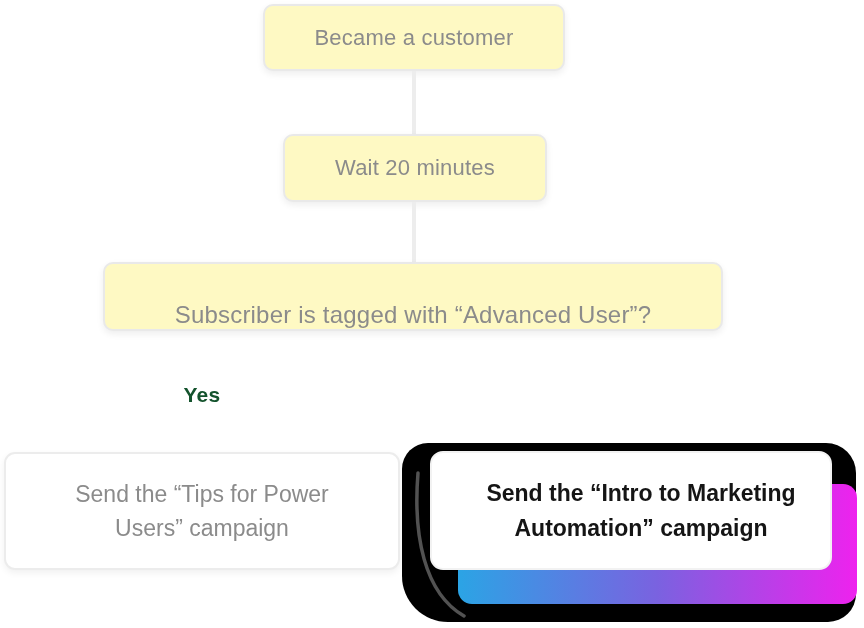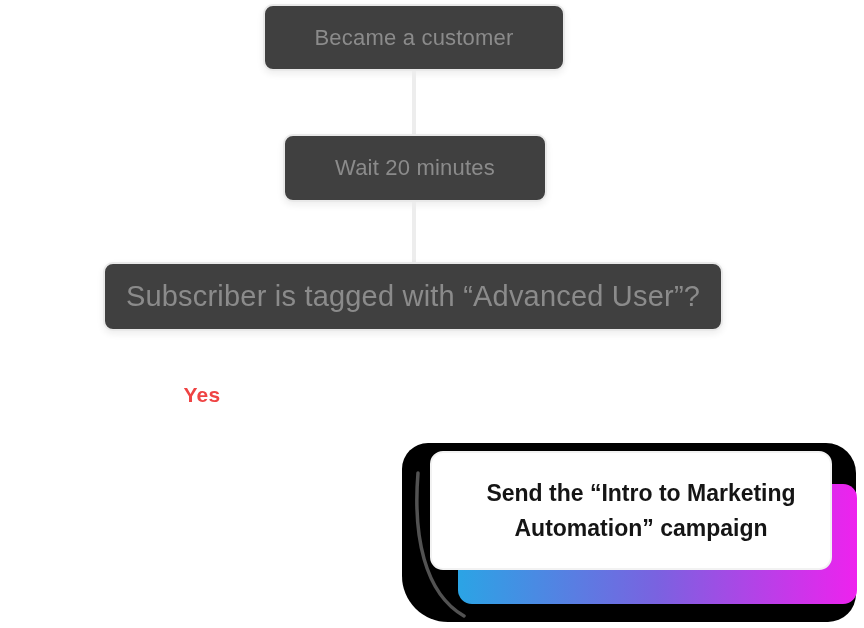--- a/index.html
+++ b/index.html
@@ -10,53 +10,53 @@
   }
   .canvas {
     position: relative;
     width: 864px;
     height: 628px;
     background: #ffffff;
     overflow: hidden;
   }
   .node {
     position: absolute;
-    background: #404040;
+    background: #fef9c3;
     border: 2px solid #e9e9e9;
     border-radius: 10px;
     box-shadow: 0 3px 7px rgba(0,0,0,0.07);
     display: flex;
     align-items: center;
     justify-content: center;
     color: #8b8b8b;
     font-size: 22px;
     letter-spacing: 0.2px;
     box-sizing: border-box;
     cursor: pointer;
   }
   .node-1 { left: 263px; top: 4px;   width: 302px; height: 67px; }
   .node-2 { left: 283px; top: 134px; width: 264px; height: 68px; }
-  .node-3 { left: 103px; top: 262px; width: 620px; height: 69px; font-size: 29px; }
+  .node-3 { left: 103px; top: 262px; width: 620px; height: 69px; font-size: 24px; align-items: flex-end; }
 
   .connector {
     position: absolute;
     width: 4px;
     background: #ededed;
   }
   .conn-1 { left: 412px; top: 71px;  height: 64px; }
   .conn-2 { left: 412px; top: 202px; height: 61px; }
 
   .branch-label {
     position: absolute;
     width: 140px;
     text-align: center;
     top: 383px;
     font-size: 21px;
     font-weight: 700;
-    color: #ef4444;
+    color: #14532d;
     letter-spacing: 0.3px;
   }
   .branch-yes { left: 132px; }
   .branch-no  { left: 561px; }
 
   .card {
     position: absolute;
     display: flex;
     align-items: center;
     justify-content: center;
@@ -122,20 +122,23 @@
 
   <div class="connector conn-2"></div>
 
   <div class="node node-3">
     <span>Subscriber is tagged with “Advanced User”?</span>
   </div>
 
   <div class="branch-label branch-yes">Yes</div>
 
 
+  <div class="card card-yes">
+    <span class="card-text">Send the “Tips for Power Users” campaign</span>
+  </div>
 
   <div class="blob"></div>
 
   <svg class="blob-stroke" width="90" height="190" viewBox="0 0 90 190">
     <path d="M16,30 C11,92 22,150 62,173" stroke="#6d6d6d" stroke-width="3.5" fill="none" opacity="0.75" stroke-linecap="round"></path>
   </svg>
 
   <div class="gradient-card"></div>
 
   <div class="card card-no">

